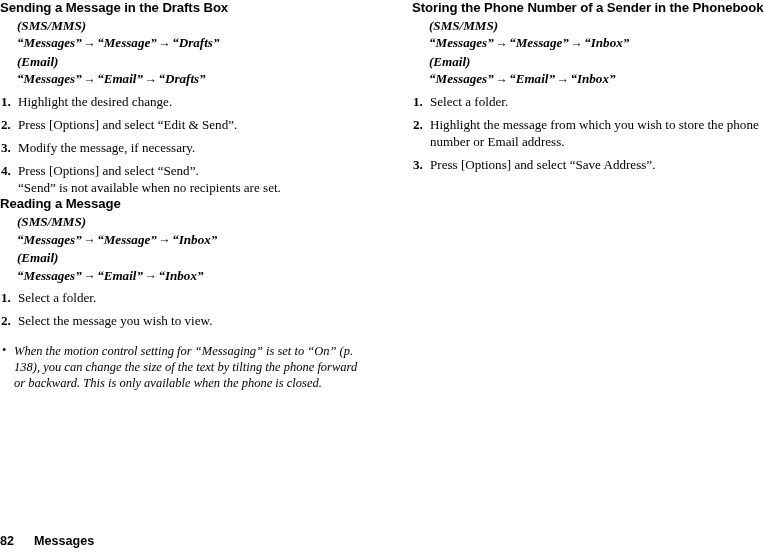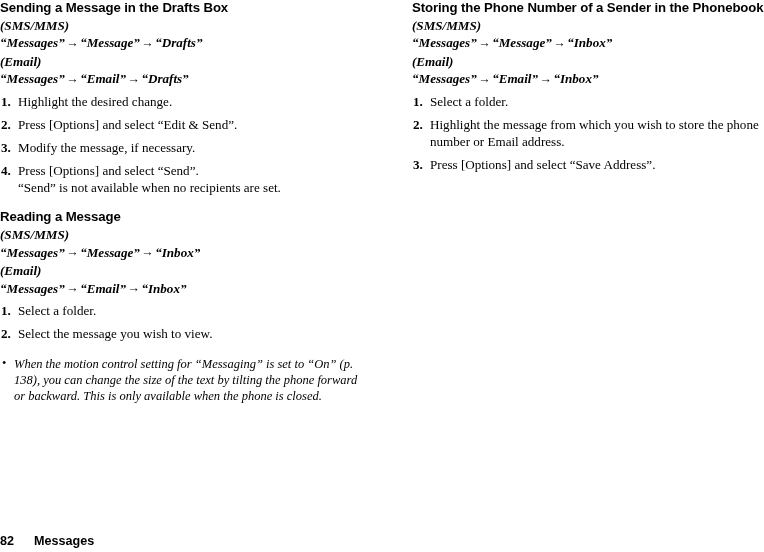--- a/index.html
+++ b/index.html
@@ -36,37 +36,38 @@
   
   .heading {
     font-family: "Liberation Sans", "DejaVu Sans", sans-serif;
     font-weight: bold;
     font-size: 13.2px;
     line-height: 16.5px;
     letter-spacing: -0.1px;
     margin: 0;
     padding: 0;
   }
-  .heading-gap-top { margin-top: 13px; }
+  .heading-gap-top { }
 
   
   .body-line {
     font-size: 13.1px;
     line-height: 16.6px;
     margin: 0;
   }
 
   
   .path {
     font-weight: bold;
     font-style: italic;
     font-size: 13.1px;
     line-height: 17.6px;
     margin: 0;
     white-space: nowrap;
+    padding-left: 17px;
   }
   .path .arrow {
     font-weight: normal;
     font-style: normal;
     font-size: 12.4px;
     padding: 0 1.5px;
     position: relative;
     top: -0.5px;
   }
   .path .qt { letter-spacing: 0px; }

